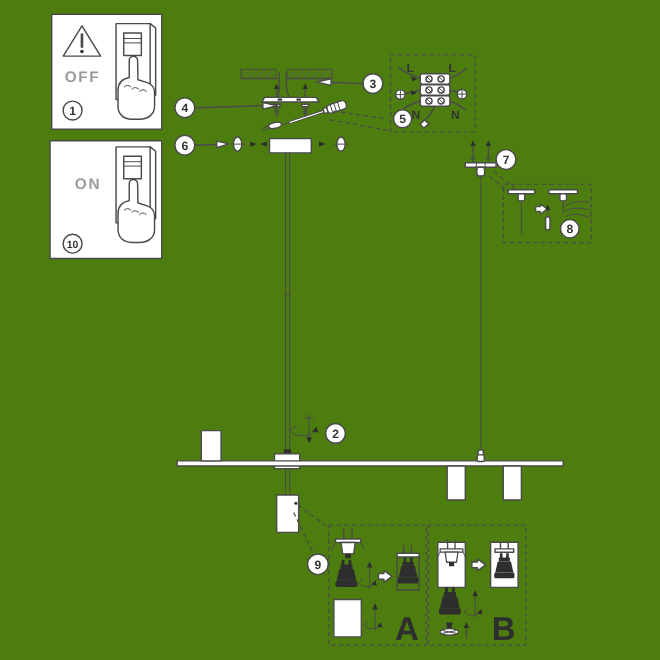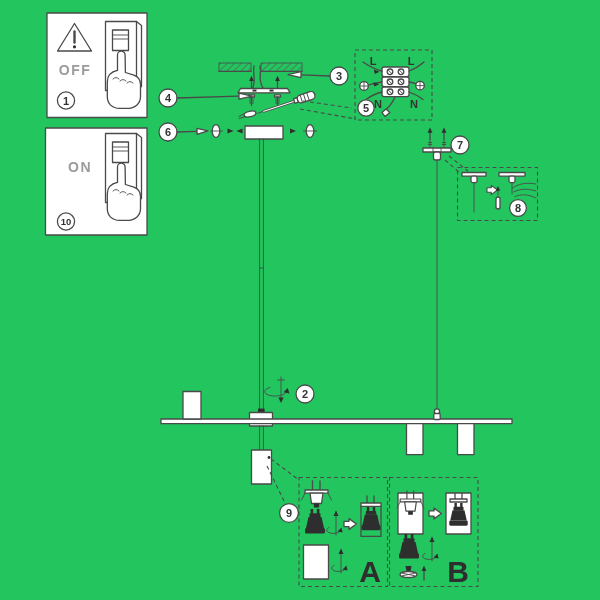--- a/index.html
+++ b/index.html
@@ -1,16 +1,16 @@
 <!DOCTYPE html>
 <html><head>
 <meta charset="utf-8">
 <style>
   html,body{margin:0;padding:0;background:#e8e8e8;}
-  #canvas{position:relative;width:600px;height:600px;background:#22c55e;overflow:hidden;
+  #canvas{position:relative;width:600px;height:600px;background:#4d7c0f;overflow:hidden;
           font-family:"Liberation Sans",sans-serif;}
   svg{position:absolute;left:0;top:0;}
   .ln  {stroke:#4a4a4a;stroke-width:1.3;fill:none;stroke-linecap:round;stroke-linejoin:round;}
   .lnt {stroke:#4a4a4a;stroke-width:0.9;fill:none;stroke-linecap:round;}
   .lnf {stroke:#4a4a4a;stroke-width:1.3;fill:#ffffff;stroke-linejoin:round;}
   .dash{stroke:#4a4a4a;stroke-width:1.1;fill:none;stroke-dasharray:4 3;}
   .dark{fill:#2e2e2e;stroke:none;}
   .badge{font:bold 11px "Liberation Sans",sans-serif;fill:#333;text-anchor:middle;}
   .badgesm{font:bold 9.5px "Liberation Sans",sans-serif;fill:#333;text-anchor:middle;}
   .lbl {font:bold 11px "Liberation Sans",sans-serif;fill:#333;text-anchor:middle;}

